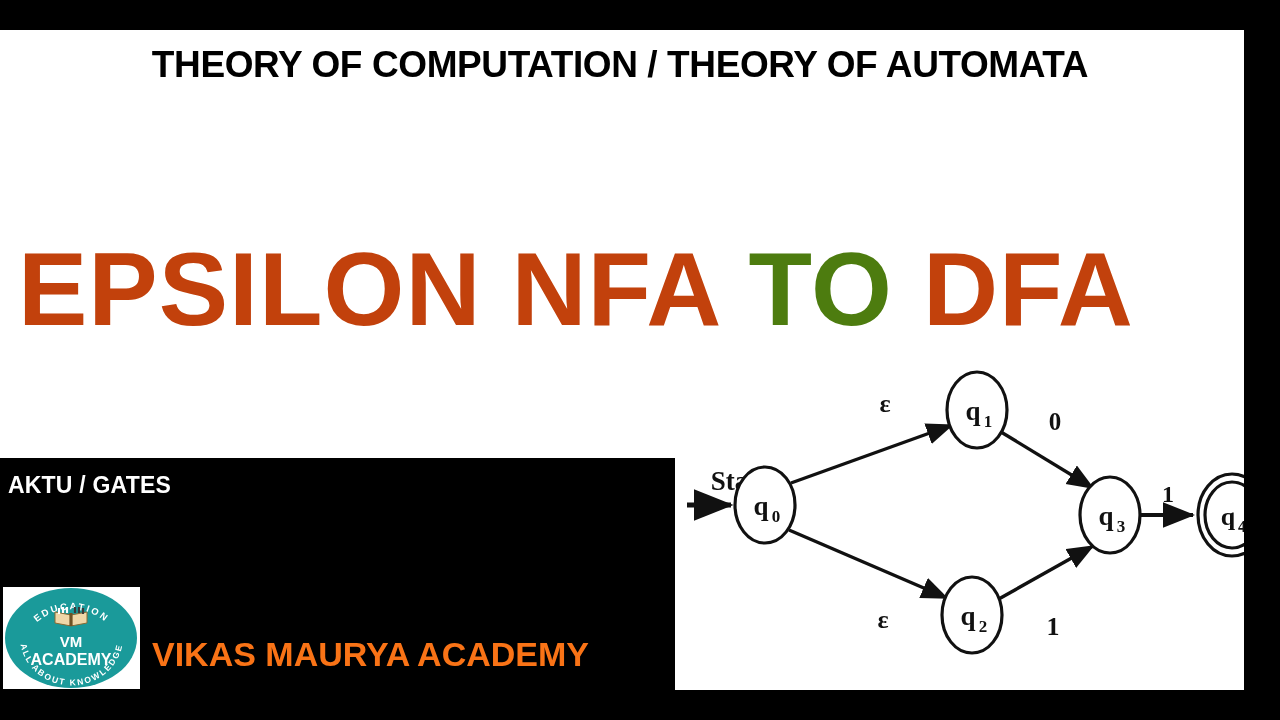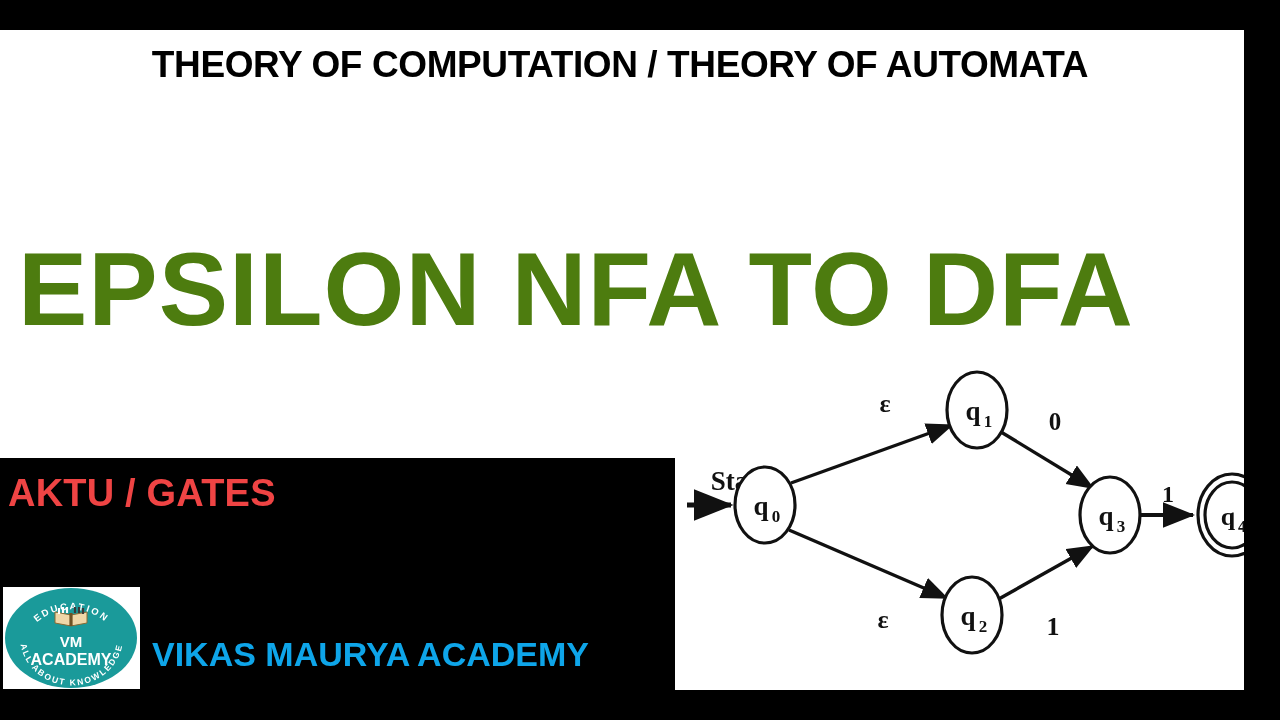--- a/index.html
+++ b/index.html
@@ -55,60 +55,60 @@
     position: absolute;
     left: 18px;
     top: 237px;
     font-family: "Liberation Sans", sans-serif;
     font-weight: bold;
     font-size: 104px;
     line-height: 104px;
     letter-spacing: 1px;
     white-space: nowrap;
   }
-  .headline .red { color: #4d7c0f; }
+  .headline .red { color: #c2410c; }
   .headline .blue { color: #4d7c0f; }
 
   
   .info-panel {
     position: absolute;
     left: 0;
     top: 458px;
     width: 675px;
     height: 232px;
     background: #000000;
   }
   .exam-line1, .exam-line2 {
     position: absolute;
     left: 8px;
-    color: #ef4444;
-    font-family: "Liberation Sans", sans-serif;
-    font-weight: bold;
-    font-size: 38px;
+    color: #ffffff;
+    font-family: "Liberation Sans", sans-serif;
+    font-weight: bold;
+    font-size: 23px;
     white-space: nowrap;
     letter-spacing: 0.2px;
   }
   .exam-line1 { top: 14px; }
   .exam-line2 { top: 58px; }
   .hindi-badge {
     position: absolute;
     left: 415px;
     top: 42px;
     color: #1E9BE8;
     font-family: "Liberation Sans", sans-serif;
     font-weight: bold;
     font-size: 43px;
     letter-spacing: 0.5px;
     white-space: nowrap;
   }
   .academy-name {
     position: absolute;
     left: 152px;
     top: 177px;
-    color: #0ea5e9;
+    color: #f97316;
     font-family: "Liberation Sans", sans-serif;
     font-weight: bold;
     font-size: 34px;
     letter-spacing: 0px;
     white-space: nowrap;
   }
 
   
   .logo-wrap {
     position: absolute;

